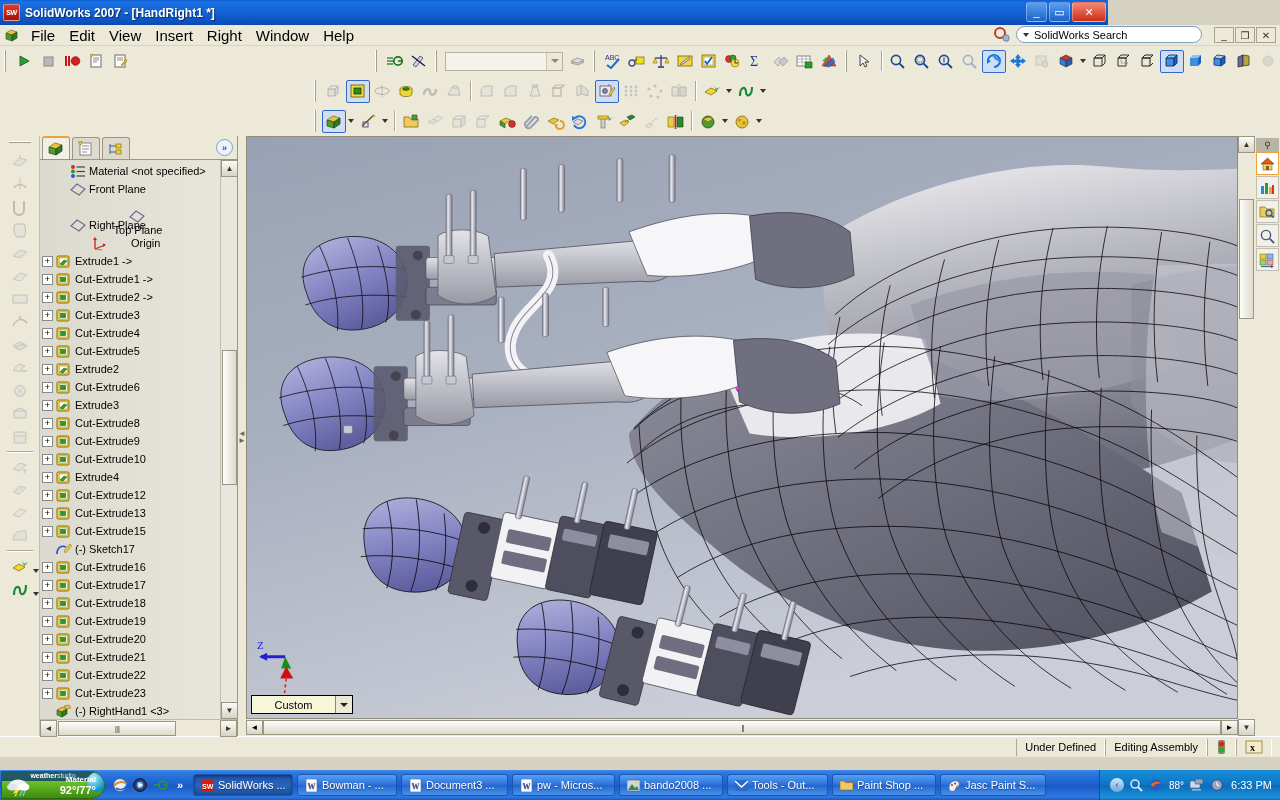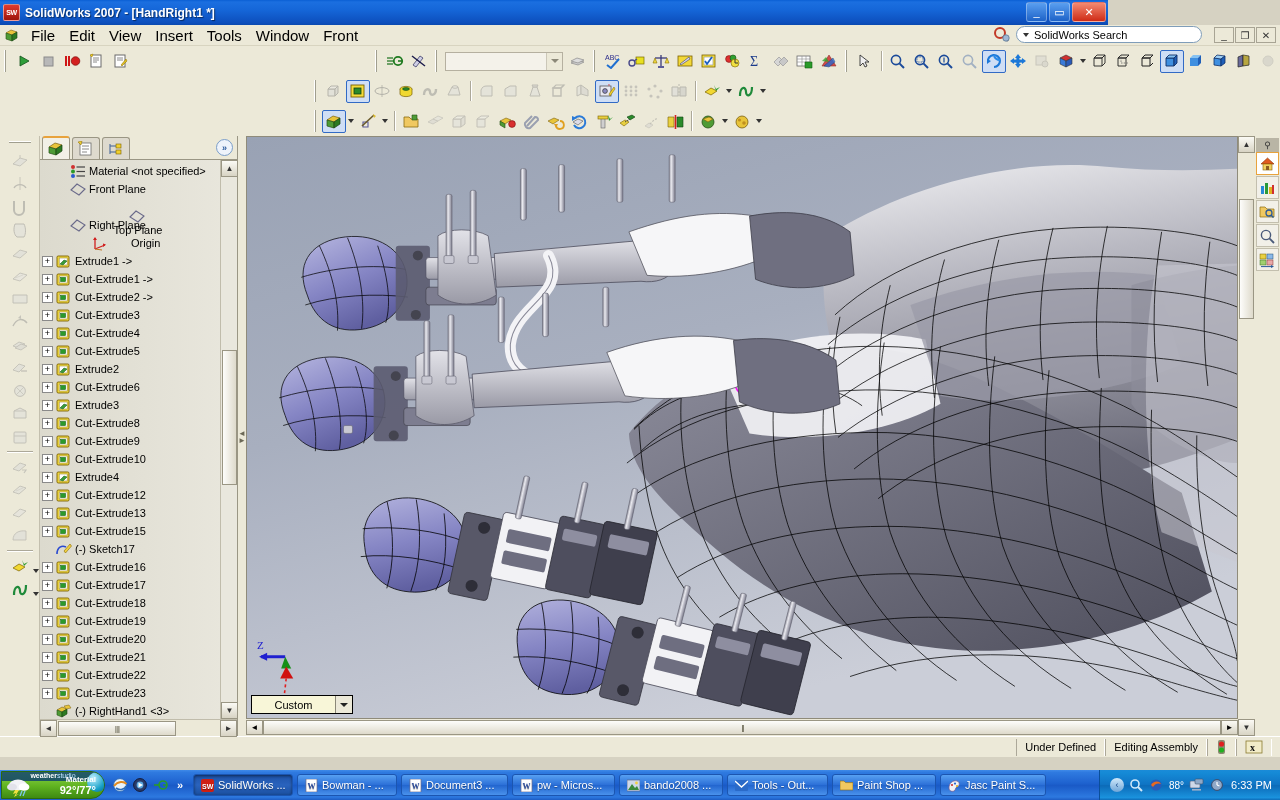--- a/index.html
+++ b/index.html
@@ -203,23 +203,23 @@
 <div id="menubar">
   <svg class="app-icon" viewBox="0 0 16 16">
     <polygon points="2,6 7,3 13,5 8,8" fill="#e8c43a" stroke="#7a6010" stroke-width=".6"></polygon>
     <polygon points="2,6 8,8 8,14 2,12" fill="#4e9b35" stroke="#265016" stroke-width=".6"></polygon>
     <polygon points="8,8 13,5 13,11 8,14" fill="#2d7a22" stroke="#174010" stroke-width=".6"></polygon>
   </svg>
   <div class="mi">File</div>
   <div class="mi">Edit</div>
   <div class="mi">View</div>
   <div class="mi">Insert</div>
-  <div class="mi">Tools</div>
+  <div class="mi">Right</div>
   <div class="mi">Window</div>
-  <div class="mi">Front</div>
+  <div class="mi">Help</div>
 
   <div id="search-wrap">
     <svg width="20" height="17" viewBox="0 0 20 17">
       <circle cx="7" cy="7" r="5" fill="none" stroke="#c23a28" stroke-width="2"></circle>
       <line x1="10" y1="10" x2="15" y2="15" stroke="#7a7a8a" stroke-width="2.4"></line>
       <circle cx="13" cy="12" r="3.2" fill="#9fb7d4" stroke="#5a7691" stroke-width=".8"></circle>
     </svg>
     <div id="search-box">
       <span style="border-left:3px solid transparent;border-right:3px solid transparent;border-top:4px solid #333;margin-right:5px;"></span>
       <span>SolidWorks Search</span>

